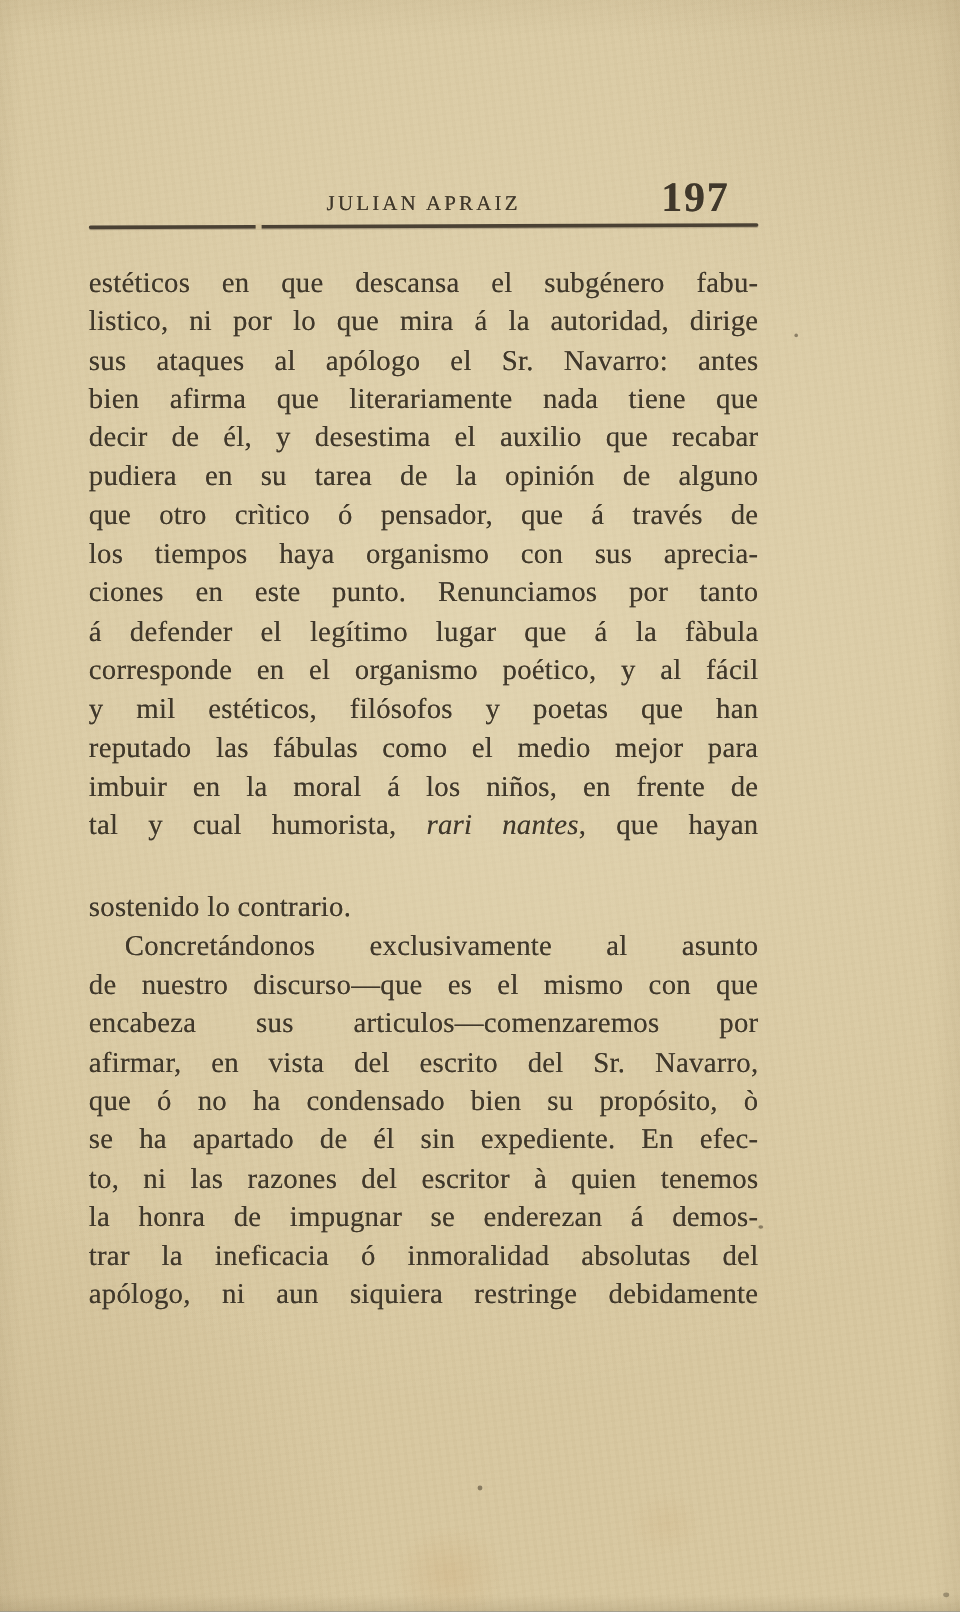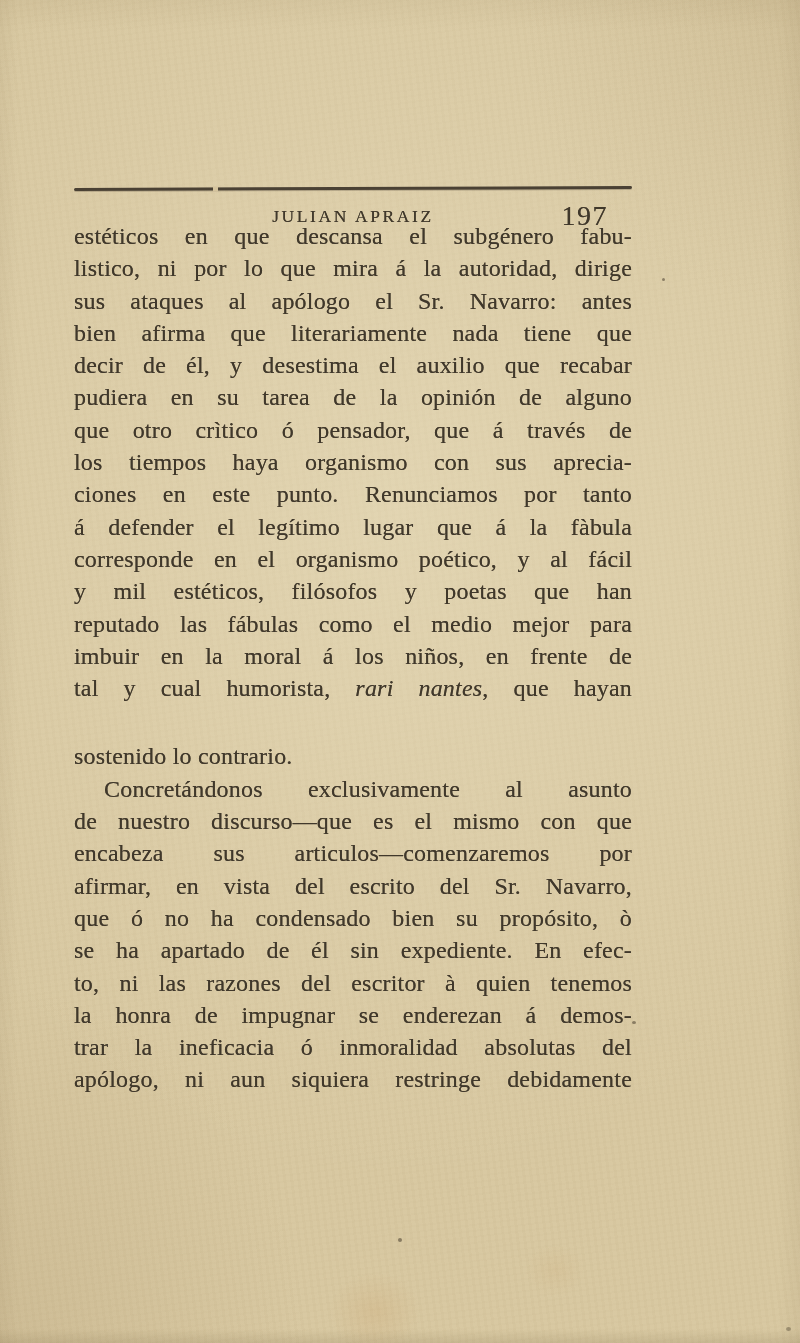--- a/index.html
+++ b/index.html
@@ -17,30 +17,31 @@
       radial-gradient(30px 26px at 555px 1270px, rgba(193,148,90,0.10), rgba(193,148,90,0) 100%),
       linear-gradient(180deg, rgba(135,112,72,0.08), rgba(135,112,72,0) 30px),
       linear-gradient(0deg, rgba(110,95,60,0.16), rgba(110,95,60,0) 14px),
       linear-gradient(270deg, rgba(120,100,65,0.08), rgba(120,100,65,0) 22px),
       linear-gradient(90deg, rgba(120,100,65,0.07), rgba(120,100,65,0) 18px),
       repeating-linear-gradient(83deg, rgba(163,142,101,0.045) 0 3px, rgba(224,212,180,0.045) 3px 7px),
       repeating-linear-gradient(-7deg, rgba(163,142,101,0.035) 0 2px, rgba(163,142,101,0) 2px 6px);
     font-family:"Liberation Serif","DejaVu Serif",serif;
     color:#40382b;
   }
-  .running-head{position:absolute;left:74px;top:146px;width:558px;height:36px;margin-top:47px;}
+  .running-head{position:absolute;left:74px;top:146px;width:558px;height:36px;}
   .author{
     position:absolute;left:0;bottom:2px;width:100%;
     text-align:center;font-size:17.5px;letter-spacing:2.6px;
     text-shadow:0 0 0.5px rgba(64,56,43,0.8);
   }
   .pagenum{
     position:absolute;right:24px;bottom:-3px;
-    font-size:28px;letter-spacing:1.5px;
+    font-size:35px;letter-spacing:1.5px;
     text-shadow:0 0 0.4px rgba(64,56,43,0.7);
+    font-weight:bold;
   }
   .rule{
     position:absolute;left:74px;top:187px;width:558px;height:3px;
     background:#4a4134;border-radius:2px;
     transform:rotate(-0.2deg);
     box-shadow:0 1px 0 rgba(74,65,52,0.25);
   }
   .rule .gap{
     position:absolute;left:139px;top:-1px;width:5px;height:5px;
     background:#d5c49d;

